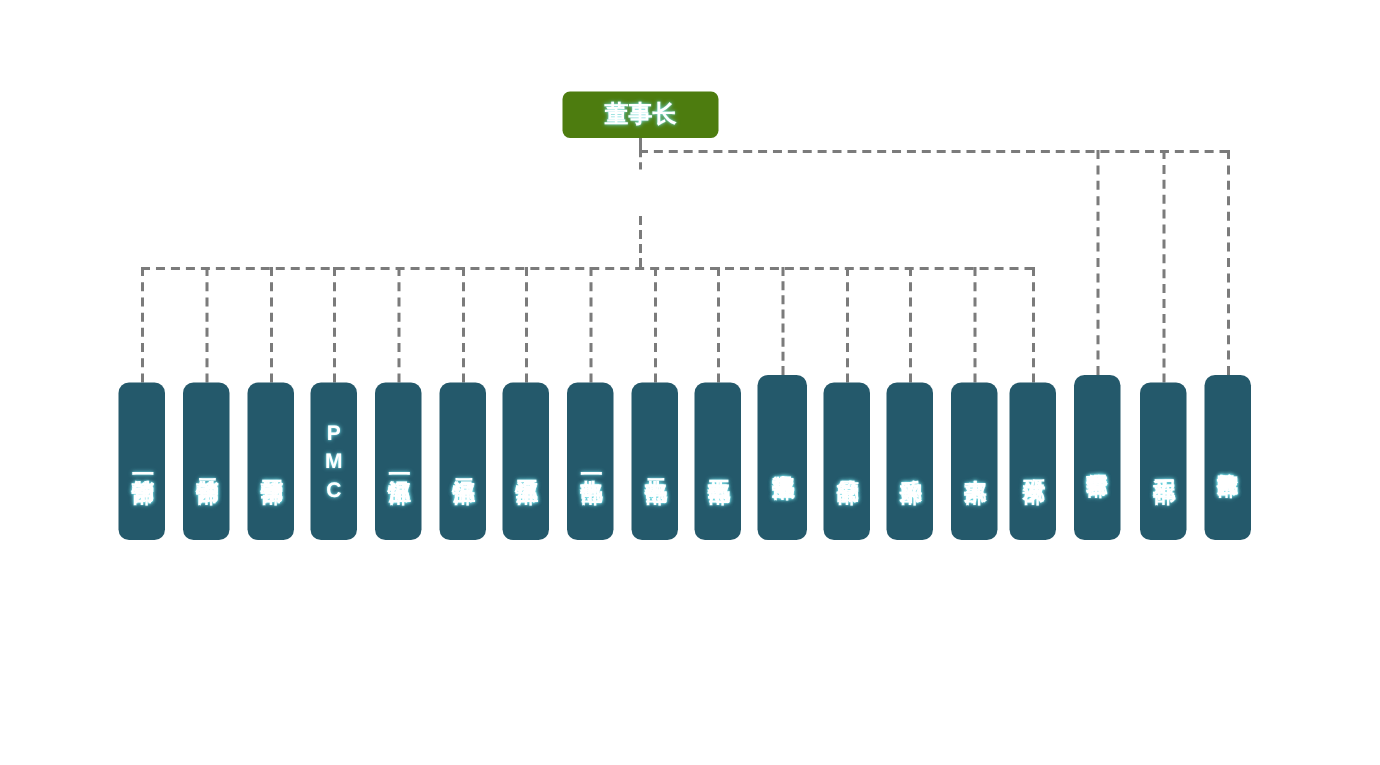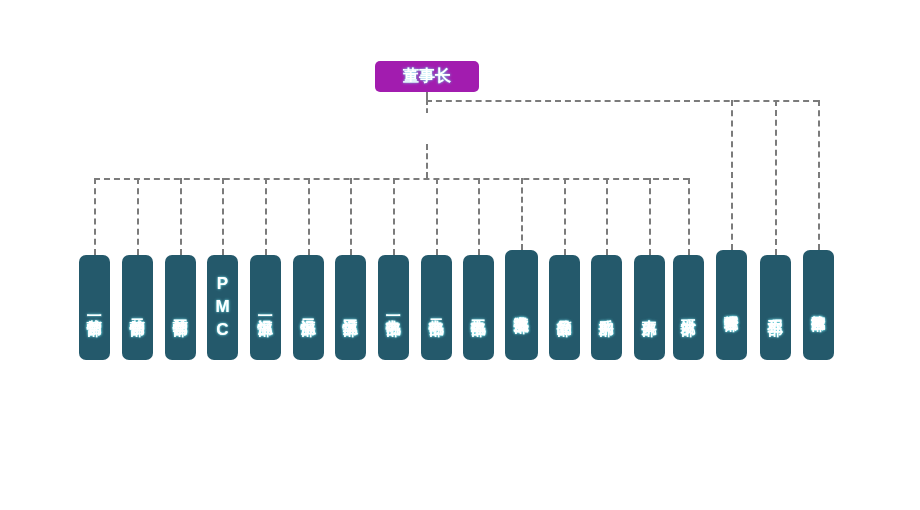--- a/index.html
+++ b/index.html
@@ -28,21 +28,21 @@
     align-items: center;
     justify-content: center;
     color: #ffffff;
     text-shadow: 0 0 3px rgba(120, 225, 235, 0.95),
                  0 0 1px rgba(140, 235, 245, 0.9);
     letter-spacing: 0px;
     user-select: none;
   }
 
   .node-top {
-    background: #a21caf;
+    background: #4d7c0f;
     font-size: 16px;
     font-weight: bold;
     border-radius: 5px;
   }
 
   .node-second {
     background: #2d7f9b;
     font-size: 16px;
     font-weight: bold;
     border-radius: 5px;
@@ -119,21 +119,21 @@
   </div>
 
   <div class="node node-dept" style="left:122px; top:255px; width:31px; height:105px;">
     <span>营销二部</span>
   </div>
 
   <div class="node node-dept" style="left:165px; top:255px; width:31px; height:105px;">
     <span>营销三部</span>
   </div>
 
-  <div class="node node-dept" style="left:207px; top:255px; width:31px; height:105px; writing-mode:horizontal-tb; flex-direction:column; font-size:17px; line-height:1.35; letter-spacing:0;">
+  <div class="node node-dept" style="left:207px; top:255px; width:31px; height:105px; writing-mode:horizontal-tb; flex-direction:column; font-size:14px; line-height:1.35; letter-spacing:0;">
     <span style="display:block; width:14px; word-break:break-all; text-align:center;">PMC</span>
   </div>
 
   <div class="node node-dept" style="left:250px; top:255px; width:31px; height:105px;">
     <span>恒温一部</span>
   </div>
 
   <div class="node node-dept" style="left:293px; top:255px; width:31px; height:105px;">
     <span>恒温二部</span>
   </div>

